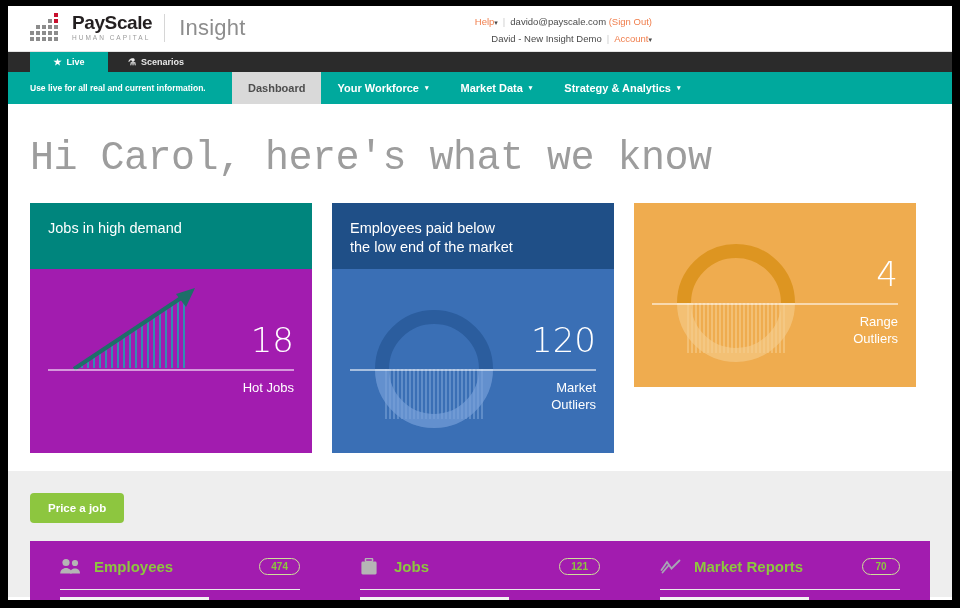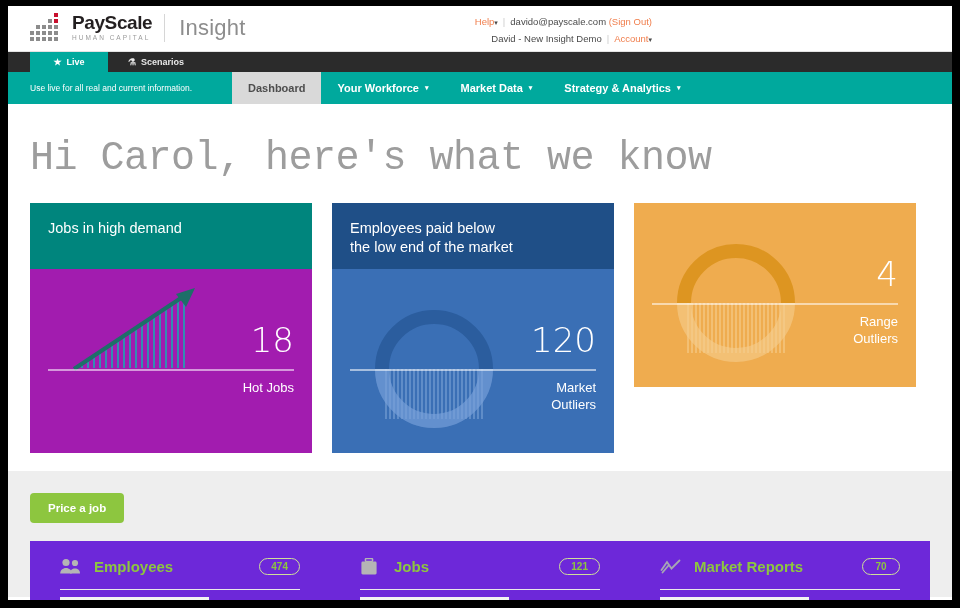--- a/index.html
+++ b/index.html
@@ -48,21 +48,21 @@
 
   
   .tabstrip { height:20px; background:#2b2b2b; position:relative; display:flex; }
   .tab { height:20px; display:flex; align-items:center; justify-content:center; font-size:9px; font-weight:bold; color:#ffffff; padding:0 0; white-space:nowrap; }
   .tab.live { width:78px; background:#00a99d; margin-left:22px; }
   .tab.scen { width:96px; background:#2b2b2b; color:#e8e8e8; }
   .tab .tico { margin-right:5px; font-size:9px; }
 
   
   .navbar { height:32px; background:#00a99d; position:relative; display:flex; align-items:stretch; }
-  .nav-note { font-size:8.5px; color:#ffffff; font-weight:normal; display:flex; align-items:center; padding-left:22px; width:224px; }
+  .nav-note { font-size:8.5px; color:#ffffff; font-weight:bold; display:flex; align-items:center; padding-left:22px; width:224px; }
   .nav-item { display:flex; align-items:center; padding:0 16px; font-size:11px; color:#ffffff; font-weight:bold; white-space:nowrap; }
   .nav-item.active { background:#d9d9d9; color:#4d4d4d; }
   .nav-item .ncaret { margin-left:6px; font-size:7px; }
 
   
   .greeting {
     padding: 32px 0 22px 22px;
     font-size: 40px;
     font-weight: 300;
     color: #9d9d9d;
@@ -90,21 +90,21 @@
 
   
   .activity-wrap { margin-top:18px; background:#eeeeee; padding: 22px 22px 0 22px; height:126px; }
   .activity-head { display:flex; align-items:center; justify-content:space-between; padding-bottom:18px; }
   .activity-title { font-size:20px; color:#7d7d7d; font-weight:400; font-family:"DejaVu Sans", sans-serif; }
   .price-btn {
     background:#8dc63f; color:#ffffff; border:none; border-radius:4px;
     font-size:11.5px; font-weight:bold; padding:9px 18px; cursor:pointer;
     font-family:"Liberation Sans", sans-serif;
   }
-  .activity-panel { background:#6d28d9; display:flex; padding: 16px 0 0 0; height:64px; }
+  .activity-panel { background:#a21caf; display:flex; padding: 16px 0 0 0; height:64px; }
   .act-col { flex:1; padding: 0 30px; position:relative; }
   .act-row { display:flex; align-items:center; gap:12px; }
   .act-icon { width:22px; height:18px; color:#b5b5b5; display:flex; align-items:center; }
   .act-label { font-size:15px; color:#8dc63f; font-weight:bold; flex:1; }
   .act-badge {
     border:1px solid #cfe09a; border-radius:10px; color:#8dc63f;
     font-size:10px; font-weight:bold; padding:2px 11px; min-width:38px; text-align:center;
   }
   .act-rule { margin-top:14px; height:1px; background:#e9e9e9; }
   .act-ghost { margin-top:7px; height:7px; background:#f2f2f2; width:62%; }

